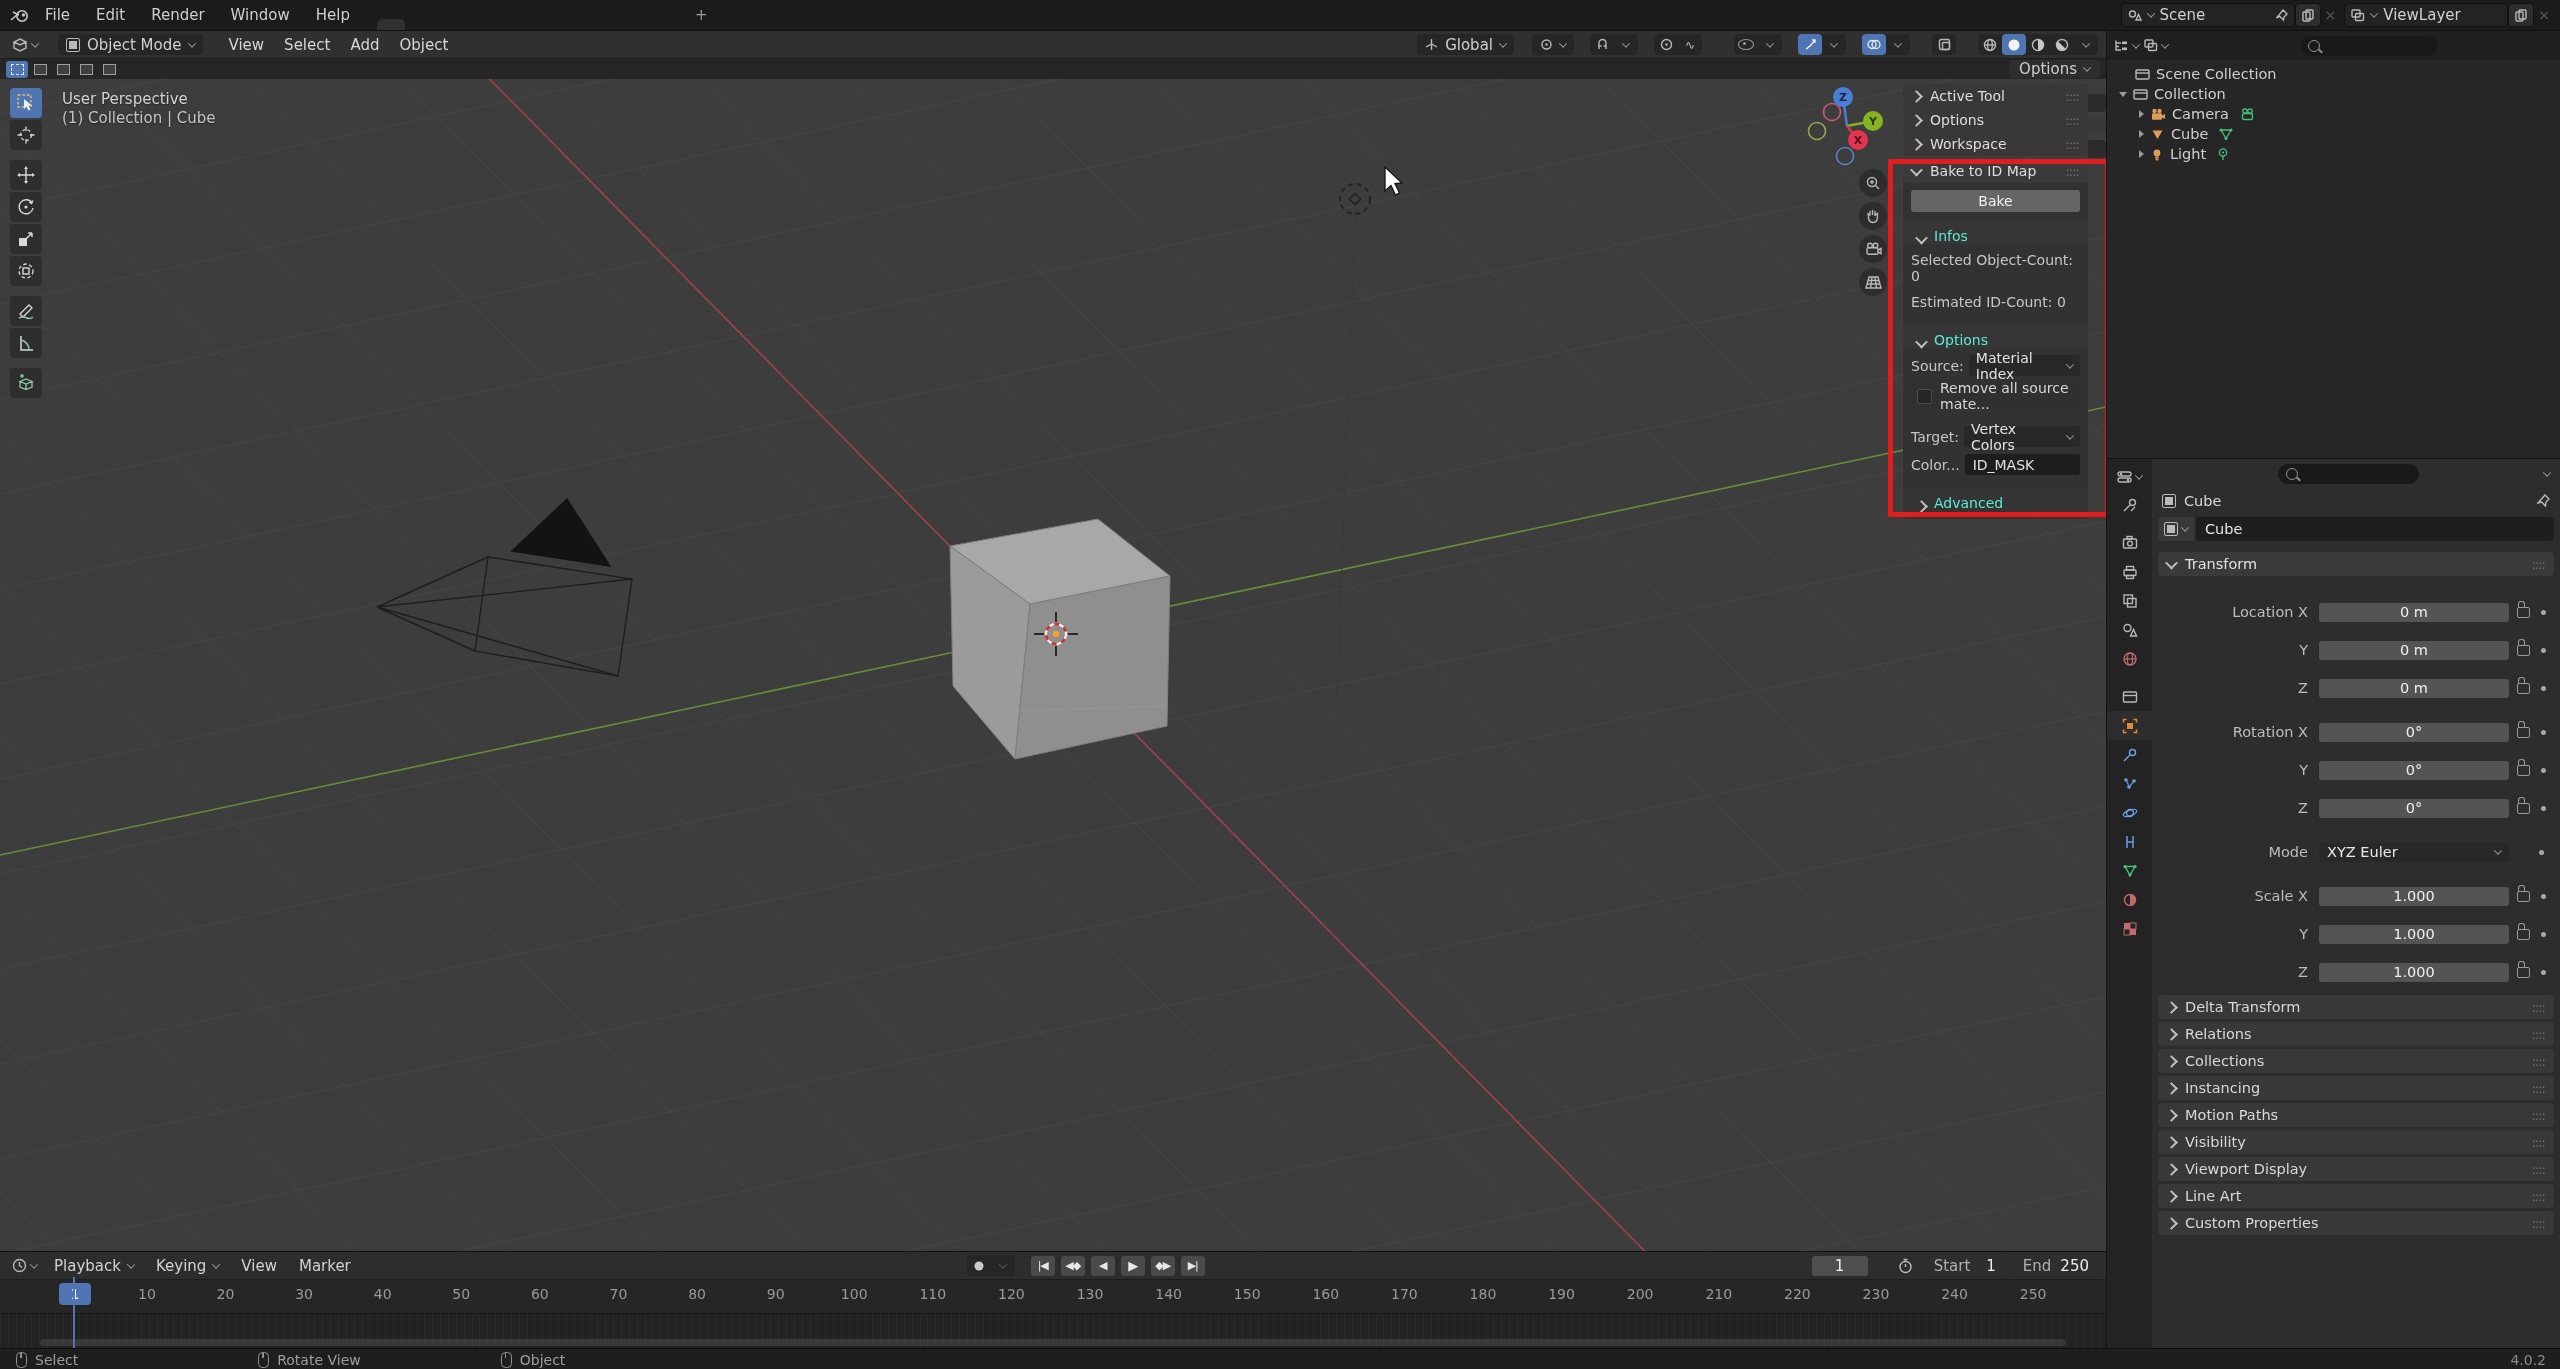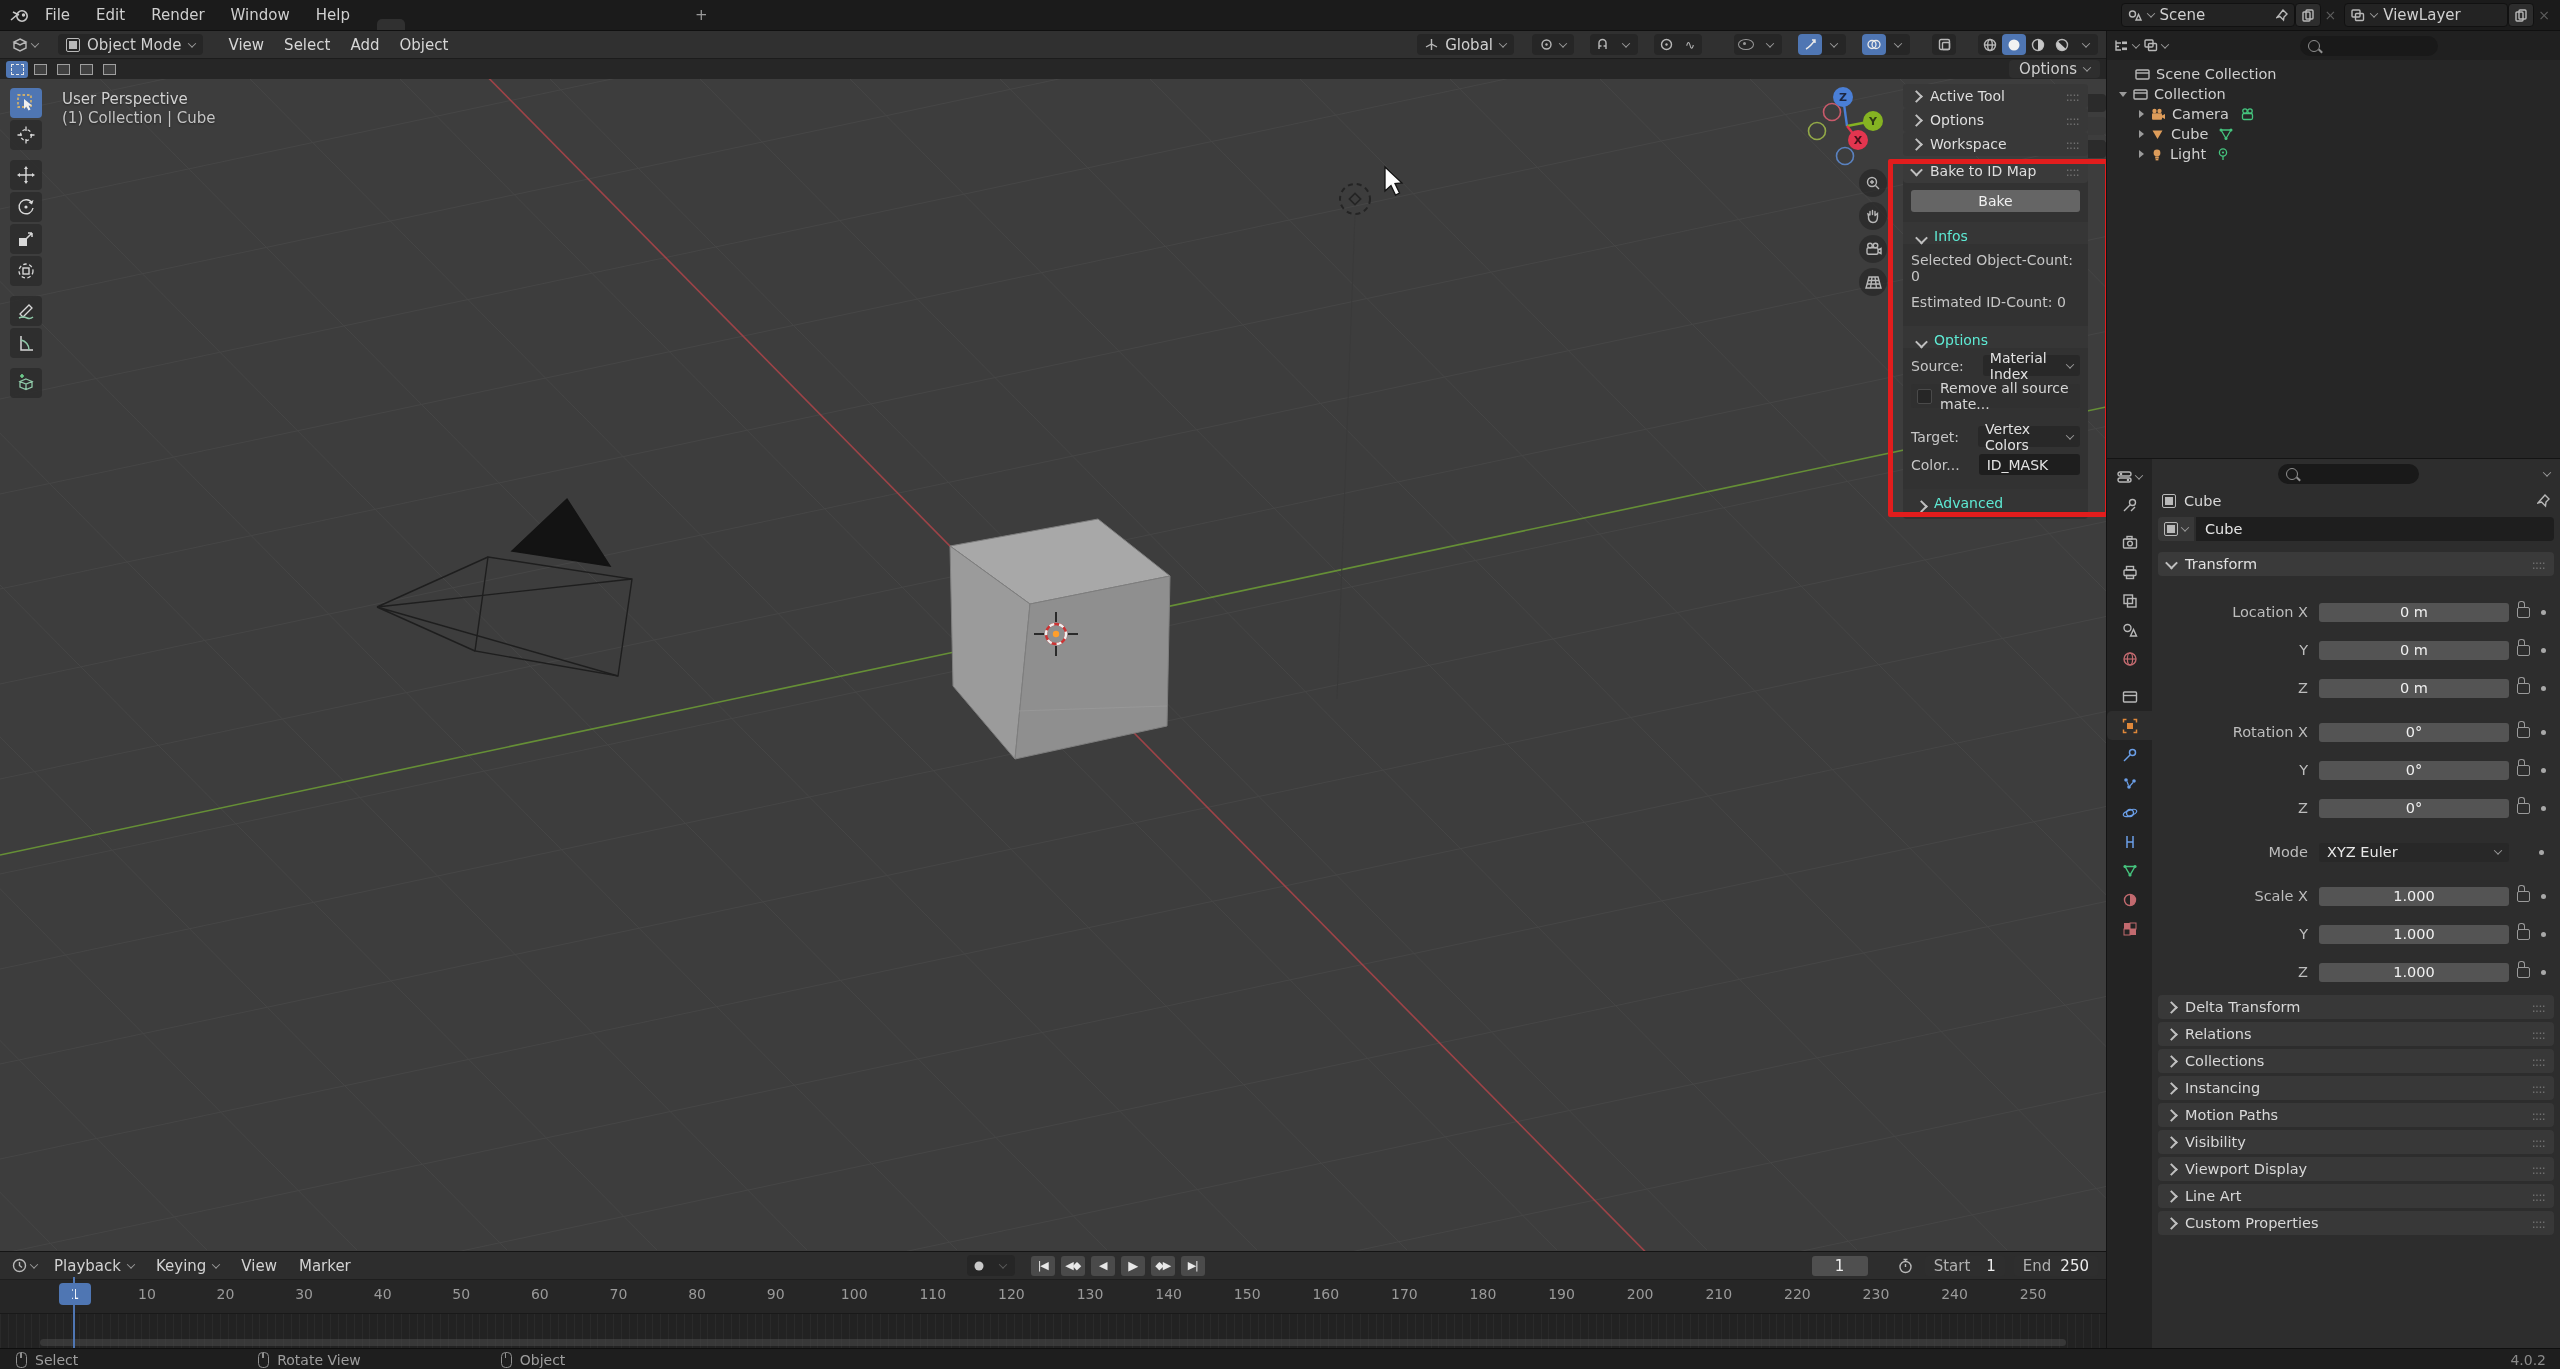--- a/index.html
+++ b/index.html
@@ -73,21 +73,21 @@
   .navbtn{width:28px;height:28px;border-radius:50%;background:#23232399;display:flex;align-items:center;justify-content:center}
 
   
   #sidebar{left:1903px;top:5px;width:185px;display:flex;flex-direction:column;gap:3px;font-size:14px}
   .npanel-head{height:24px;background:#383838;border-radius:4px;display:flex;align-items:center;gap:9px;padding:0 9px;color:#dedede;flex:none}
   #bake-box{background:#323232;border-radius:4px;padding-bottom:8px}
   #bake-box .npanel-head{background:#3a3a3a}
   .bake-btn{margin:7px 8px 10px;height:22px;background:#656565;border-radius:3px;display:flex;align-items:center;justify-content:center;color:#f0f0f0}
   .subhead{display:flex;align-items:flex-end;gap:8px;height:22px;padding:0 14px;background:#363636;color:#5eead4;margin-top:6px}
   .infoline{padding:8px 8px 2px;color:#c6c6c6}
-  .fieldrow{display:flex;align-items:center;margin:7px 8px 0;gap:19px}
+  .fieldrow{display:flex;align-items:center;margin:7px 8px 0;gap:5px}
   .fieldrow .flabel{color:#c6c6c6;flex:none}
   .dropdown{flex:1;height:21px;background:#282828;border-radius:3px;display:flex;align-items:center;padding:0 7px;gap:5px;color:#e2e2e2}
   .dropdown .chev{margin-left:auto}
   .textfield{flex:1;height:21px;background:#1e1e1e;border-radius:3px;display:flex;align-items:center;padding:0 8px;color:#e2e2e2}
   .checkrow{display:flex;align-items:center;gap:8px;margin:8px 8px 0;background:#303030;border-radius:3px;height:24px;padding:0 6px}
   .checkbox{width:13px;height:13px;background:#262626;border:1px solid #4a4a4a;border-radius:2px;flex:none}
   #sidebar-tabs{left:2088px;top:15px;width:18px;display:flex;flex-direction:column;gap:5px}
   .vtab{writing-mode:vertical-rl;background:#2b2b2b;color:#b0b0b0;border-radius:0 4px 4px 0;padding:9px 2px;font-size:13.5px;text-align:center}
   .vtab.active{background:#393939;color:#e0e0e0}
   #anno-rect{left:1888px;top:80px;width:212px;height:348px;border:5px solid #e21d1d;border-radius:2px;pointer-events:none;z-index:40}

